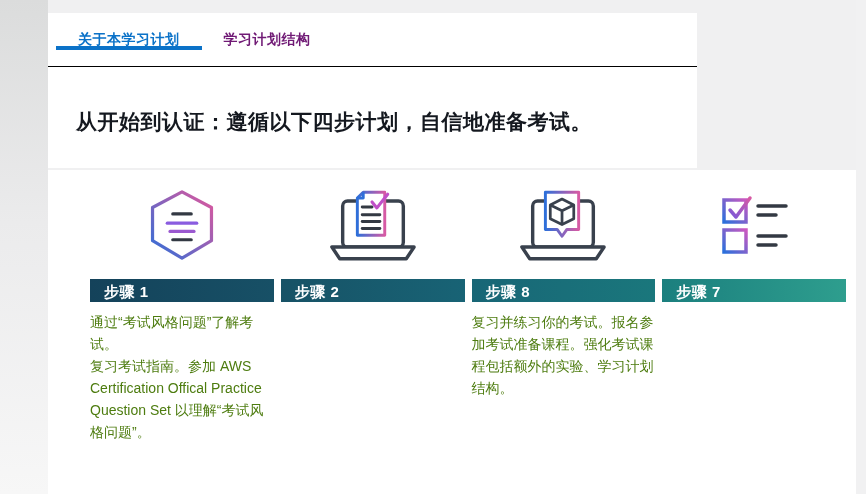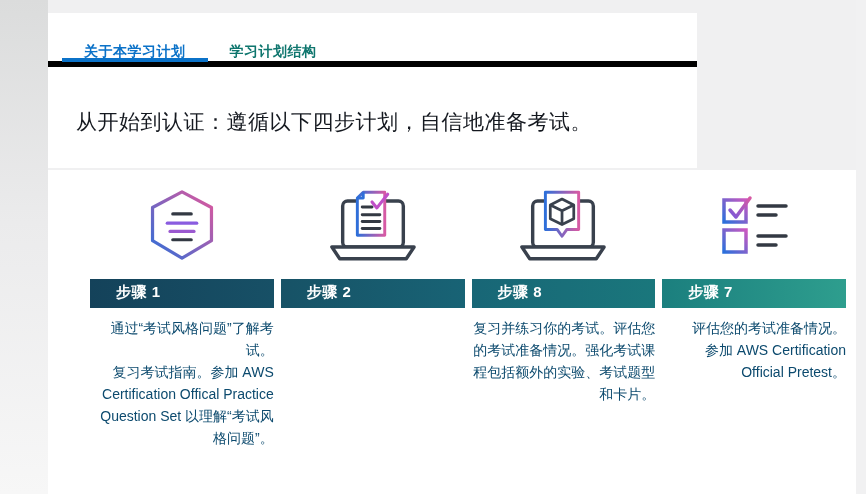--- a/index.html
+++ b/index.html
@@ -17,60 +17,59 @@
   .right-gutter {
     position:absolute; right:0; top:0; width:10px; height:494px;
     background:#f1f1f2;
   }
   
   .card-a {
     position:absolute; left:48px; top:13px; width:649px; height:155px;
     background:#ffffff;
   }
   .tabbar {
-    height:54px; border-bottom:6px solid #000000;
-    display:flex; align-items:flex-end; padding-left:14px;
+    height:54px; border-bottom:1px solid #000000;
+    display:flex; align-items:center; padding-left:8px;
   }
   .tab {
     display:flex; align-items:center; padding:0 22px;
     font-size:14px; font-weight:bold; position:relative; cursor:pointer;
     letter-spacing:0.5px;
   }
   .tab.active { color:#0b72c8; }
   .tab.active::after {
     content:""; position:absolute; left:0; right:0; bottom:-1px; height:4px;
     background:#0b72c8;
   }
-  .tab.inactive { color:#0f766e; }
+  .tab.inactive { color:#701a75; }
   .heading {
     margin:41px 0 0 28px;
-    font-size:21px; font-weight:normal; color:#14181f;
+    font-size:21px; font-weight:bold; color:#14181f;
     letter-spacing:0.5px;
   }
   
   .card-b {
     position:absolute; left:48px; top:170px; width:808px; height:324px;
     background:#ffffff;
     padding:18px 10px 0 42px;
   }
   .steps-grid {
     display:grid; grid-template-columns:repeat(4,1fr); column-gap:7px;
   }
   .icon-box {
     height:74px; display:flex; align-items:center; justify-content:center;
     margin-bottom:17px;
   }
   .step-bar {
-    height:29px; line-height:25px; padding-left:26px;
+    height:23px; line-height:25px; padding-left:14px;
     color:#ffffff; font-size:15px; font-weight:bold; letter-spacing:0.5px;
   }
   .step-desc {
-    margin-top:9px; font-size:14px; line-height:22px; color:#0c4a6e;
+    margin-top:9px; font-size:14px; line-height:22px; color:#4d7c0f;
     white-space:pre-line;
-    text-align:right;
   }
   svg { display:block; }
 </style>
 </head>
 <body>
 
 <div class="left-gutter"></div>
 <div class="right-gutter"></div>
 
 <div class="card-a">
@@ -138,21 +137,21 @@
             </linearGradient>
           </defs>
           <rect x="15" y="11" width="62" height="47" rx="5" stroke="#39414d" stroke-width="3.5"></rect>
           <path d="M28 2 L62 2 L62 40 L50 40 L45 47 L40 40 L28 40 Z" fill="#ffffff" stroke="url(#g-bub)" stroke-width="3" stroke-linejoin="round"></path>
           <path d="M45 9 L57 15 L57 29 L45 35 L33 29 L33 15 Z" stroke="#39414d" stroke-width="2.8" stroke-linejoin="round"></path>
           <path d="M33 15 L45 21 L57 15 M45 21 L45 35" stroke="#39414d" stroke-width="2.8" stroke-linejoin="round"></path>
           <path d="M4 58 L88 58 L80 70 L12 70 Z" fill="#ffffff" stroke="#39414d" stroke-width="3.5" stroke-linejoin="round"></path>
         </svg>
       </div>
       <div class="step-bar" style="background: linear-gradient(90deg, rgb(24, 102, 118), rgb(26, 119, 124));">步骤 8</div>
-      <div class="step-desc">复习并练习你的考试。评估您的考试准备情况。强化考试课程包括额外的实验、考试题型和卡片。</div>
+      <div class="step-desc">复习并练习你的考试。报名参加考试准备课程。强化考试课程包括额外的实验、学习计划结构。</div>
     </div>
 
     <div class="step-col">
       <div class="icon-box">
         <svg width="84" height="62" viewBox="0 0 84 62" fill="none">
           <defs>
             <linearGradient id="g-box" x1="0" y1="1" x2="1" y2="0">
               <stop offset="0" stop-color="#2b6fdb"></stop>
                 <stop offset="1" stop-color="#cb58c0"></stop>
             </linearGradient>
@@ -164,18 +163,16 @@
           <rect x="12" y="6" width="22" height="22" stroke="url(#g-box)" stroke-width="3.5"></rect>
           <path d="M18 16 L24 23 L38 4" stroke="url(#g-chk)" stroke-width="3.5" stroke-linecap="round" stroke-linejoin="round"></path>
           <line x1="46" y1="12" x2="74" y2="12" stroke="#333943" stroke-width="3.5" stroke-linecap="round"></line>
           <line x1="46" y1="21" x2="64" y2="21" stroke="#333943" stroke-width="3.5" stroke-linecap="round"></line>
           <rect x="12" y="36" width="22" height="22" stroke="url(#g-box)" stroke-width="3.5"></rect>
           <line x1="46" y1="42" x2="74" y2="42" stroke="#333943" stroke-width="3.5" stroke-linecap="round"></line>
           <line x1="46" y1="51" x2="64" y2="51" stroke="#333943" stroke-width="3.5" stroke-linecap="round"></line>
         </svg>
       </div>
       <div class="step-bar" style="background: linear-gradient(90deg, rgb(27, 127, 126), rgb(46, 158, 142));">步骤 7</div>
-      <div class="step-desc">评估您的考试准备情况。
-参加 AWS Certification Official Pretest。</div>
     </div>
 
   </div>
 </div>
 
 </body></html>

